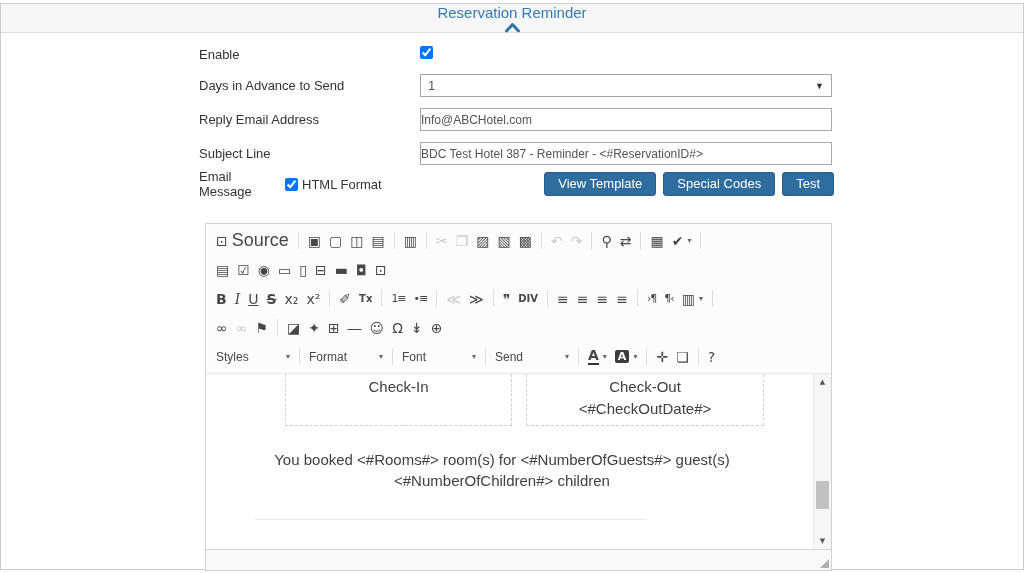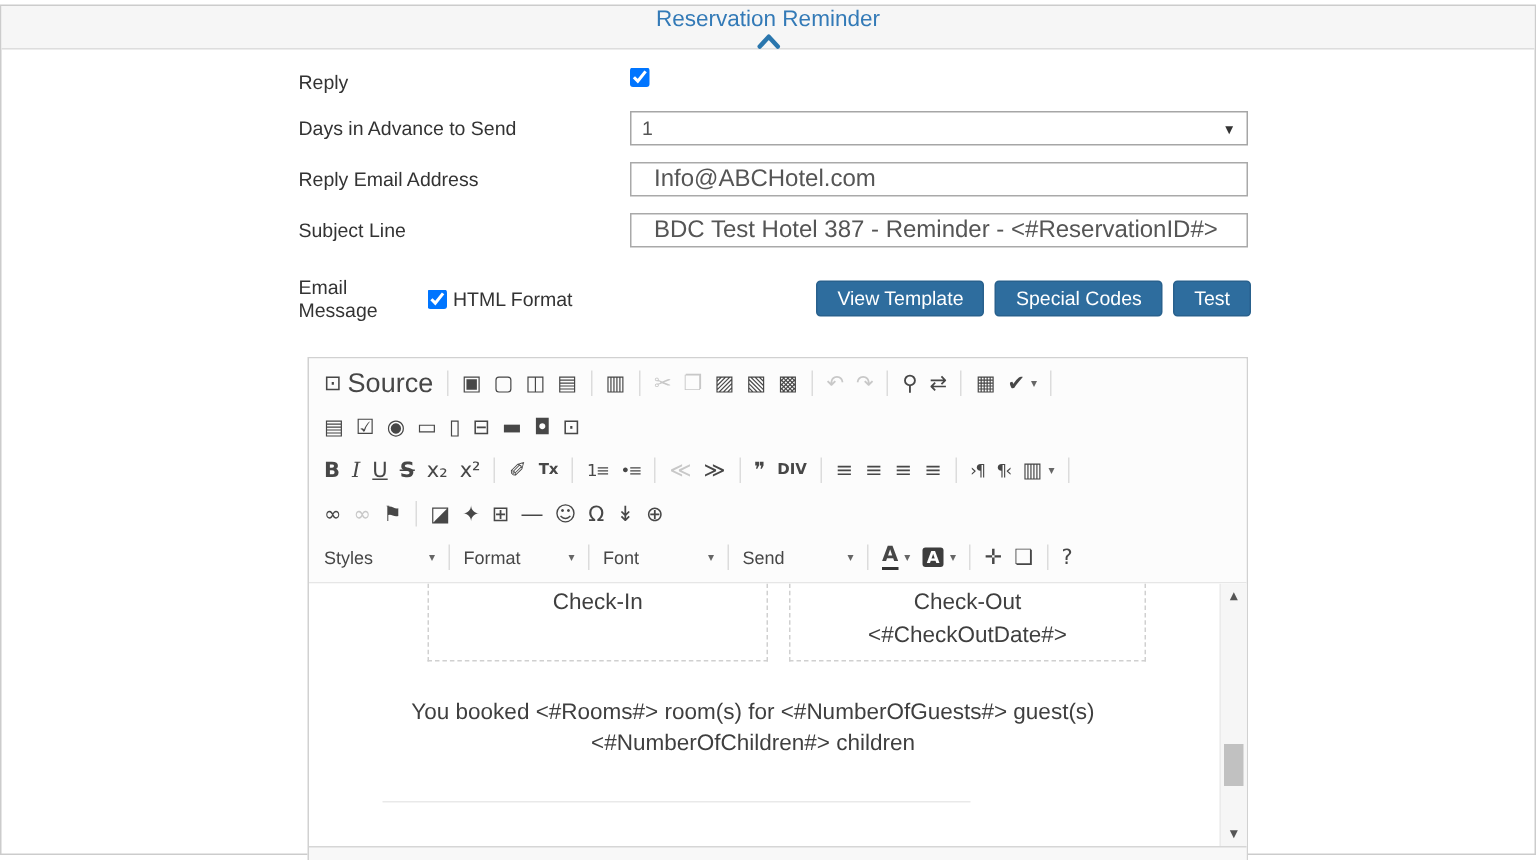--- a/index.html
+++ b/index.html
@@ -9,23 +9,23 @@
     justify-content:space-between;padding:0 14px;flex-direction:column;}
   .ptitle{color:#337ab7;font-size:15px;}
   .chev{display:flex;align-items:center;cursor:pointer;}
   .pbody{padding:12px 0 0 198px;}
   .frow{display:flex;align-items:center;margin-bottom:11px;}
   .flabel{width:221px;font-size:13px;color:#333;}
   .fwrap{width:412px;}
   .sel{box-sizing:border-box;width:412px;height:23px;border:1px solid #a6a6a6;display:flex;align-items:center;
     justify-content:space-between;padding:0 7px;font-size:13px;color:#555;background:#fff;}
   .selarrow{font-size:9px;color:#333;}
-  .tinput{box-sizing:border-box;width:412px;height:23px;border:1px solid #a9a9a9;padding:0 15px;
-    font-size:16px;color:#555;font-family:"Liberation Sans",sans-serif;background:#fff;}
-  .subjrow{margin-bottom:19px;}
+  .tinput{box-sizing:border-box;width:412px;height:23px;border:1px solid #a9a9a9;padding:0 0;
+    font-size:12px;color:#555;font-family:"Liberation Sans",sans-serif;background:#fff;}
+  .subjrow{margin-bottom:4px;}
   .emrow{display:flex;align-items:center;width:635px;margin-bottom:24px;}
   .emlabel{font-size:13px;color:#333;width:86px;}
   .htmlfmt{display:flex;align-items:center;font-size:13px;color:#333;}
   .btngrp{margin-left:auto;display:flex;gap:7px;}
   .btn{background:#2e6d9e;border:1px solid #29618d;color:#fff;font-size:13px;height:24px;line-height:22px;
     padding:0 13px;border-radius:3px;cursor:pointer;font-family:"Liberation Sans",sans-serif;}
   input[type=checkbox]{margin:0 4px 0 0;}
   
   .editor{width:625px;margin-left:6px;border:1px solid #d1d1d1;background:#fff;}
   .toolbar{background:#fcfcfc;border-bottom:1px solid #e6e6e6;padding:2px 6px;}
@@ -73,21 +73,21 @@
     <span class="chev">
       <svg width="17" height="13" viewBox="0 0 17 13">
         <polyline points="2.5,10 8.5,3.5 14.5,10" fill="none" stroke="#2a76ad" stroke-width="3" stroke-linecap="round" stroke-linejoin="round"></polyline>
       </svg>
     </span>
   </div>
 
   <div class="pbody">
 
     <div class="frow">
-      <span class="flabel">Reply</span>
+      <span class="flabel">Enable</span>
       <span class="fwrap">
         <input type="checkbox" checked="true" style="">
       </span>
     </div>
 
     <div class="frow">
       <span class="flabel">Days in Advance to Send</span>
       <span class="sel">
         <span>1</span>
         <span class="selarrow">▼</span>

